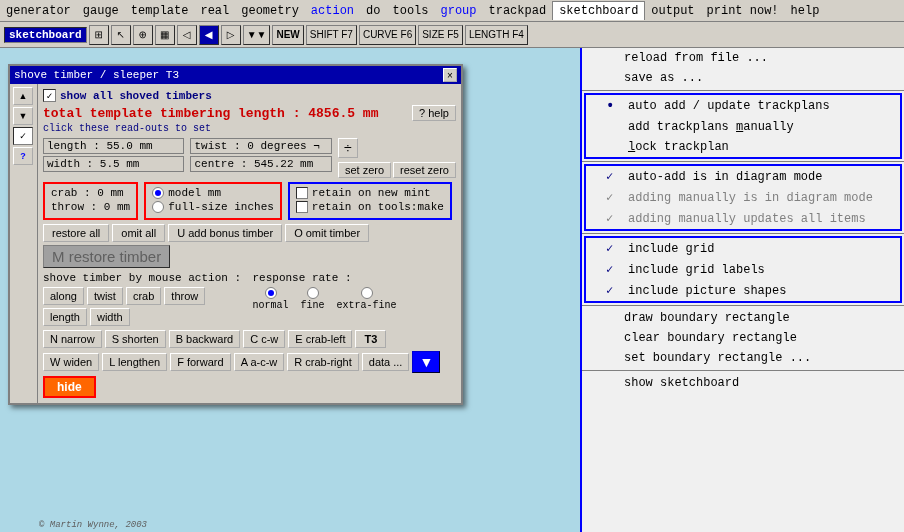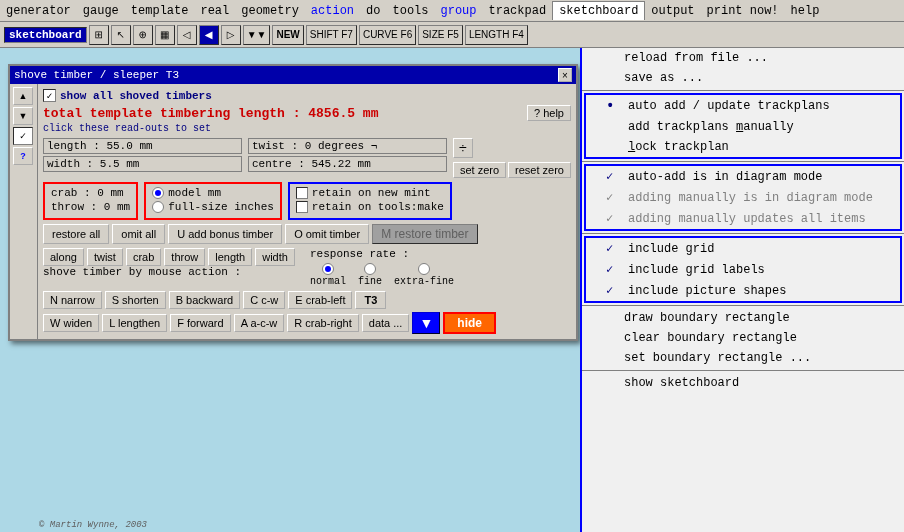--- a/index.html
+++ b/index.html
@@ -18,31 +18,31 @@
     
     .main-area { display: flex; height: calc(532px - 48px); }
 
     
     .left-panel { width: 580px; background: #add8e6; position: relative; overflow: hidden; }
 
     
     .right-panel { flex: 1; background: #f0f0f0; border-left: 2px solid #0000ff; position: relative; }
 
     
-    .dialog { position: absolute; top: 16px; left: 8px; width: 570px; background: #d4d0c8; border: 2px solid #808080; box-shadow: 3px 3px 5px rgba(0,0,0,0.5); }
+    .dialog { position: absolute; top: 16px; left: 8px; width: 455px; background: #d4d0c8; border: 2px solid #808080; box-shadow: 3px 3px 5px rgba(0,0,0,0.5); }
     .dialog-title { background: #0000aa; color: #fff; padding: 2px 4px; font-size: 11px; display: flex; justify-content: space-between; align-items: center; }
     .dialog-close { background: #d4d0c8; color: #000; border: 1px outset #fff; width: 14px; height: 14px; font-size: 10px; cursor: pointer; display: flex; align-items: center; justify-content: center; }
     .side-btn { width: 20px; height: 18px; background: #d4d0c8; border: 1px outset #fff; font-size: 9px; cursor: pointer; display: flex; align-items: center; justify-content: center; }
     .checkbox { width: 13px; height: 13px; border: 1px inset #808080; background: #fff; display: flex; align-items: center; justify-content: center; font-size: 10px; }
     .small-btn { background: #d4d0c8; border: 1px outset #fff; padding: 1px 6px; font-size: 11px; cursor: pointer; }
     .radio-row { display: flex; align-items: center; gap: 4px; margin-bottom: 2px; }
     .radio-dot { width: 12px; height: 12px; border-radius: 50%; border: 1px solid #808080; background: #fff; display: flex; align-items: center; justify-content: center; }
     .radio-dot.selected::after { content: ''; width: 6px; height: 6px; border-radius: 50%; background: #0000ff; display: block; }
     .action-btn { background: #d4d0c8; border: 1px outset #fff; padding: 2px 8px; font-size: 11px; cursor: pointer; }
-    .action-btn-gray { background: #a0a0a0; border: 1px outset #808080; padding: 2px 8px; font-size: 12px; cursor: pointer; color: #606060; }
+    .action-btn-gray { background: #a0a0a0; border: 1px outset #808080; padding: 2px 8px; font-size: 15px; cursor: pointer; color: #606060; }
     .shove-action-btn { background: #d4d0c8; border: 1px outset #fff; padding: 2px 6px; font-size: 11px; cursor: pointer; }
     .yellow-btn { background: #d4d0c8; border: 1px outset #fff; padding: 2px 6px; font-size: 11px; cursor: pointer; }
     .t3-btn { background: #d4d0c8; border: 1px outset #fff; padding: 2px 8px; font-size: 11px; cursor: pointer; font-weight: bold; }
     .down-btn { background: #0000ff; color: #fff; border: 1px outset #000080; padding: 2px 6px; font-size: 14px; cursor: pointer; }
     .hide-btn { background: #ff6600; color: #fff; border: 2px solid #ff0000; padding: 2px 12px; font-size: 12px; font-weight: bold; cursor: pointer; }
 
     .copyright { position: absolute; bottom: 2px; left: 39px; font-size: 9px; color: #606060; font-style: italic; }
 
     
     .dropdown-menu { background: #f0f0f0; padding: 0; }
@@ -174,29 +174,29 @@
           <div style="display:flex; gap:3px; margin-bottom:4px; flex-wrap:wrap;">
             <button class="action-btn">restore all</button>
             <button class="action-btn">omit  all</button>
             <button class="action-btn">U  add bonus timber</button>
             <button class="action-btn">O  omit  timber</button>
             <button class="action-btn-gray">M  restore timber</button>
           </div>
 
           <div style="display:flex; gap:6px; margin-bottom:4px; align-items:flex-start;">
             <div style="flex:1;">
+              <div style="font-size:11px; margin-bottom:3px;">shove timber by mouse action :</div>
               <div style="display:flex; gap:3px; flex-wrap:wrap;">
                 <button class="shove-action-btn">along</button>
                 <button class="shove-action-btn">twist</button>
                 <button class="shove-action-btn">crab</button>
                 <button class="shove-action-btn">throw</button>
                 <button class="shove-action-btn">length</button>
                 <button class="shove-action-btn">width</button>
               </div>
-              <div style="font-size:11px; margin-bottom:3px;">shove timber by mouse action :</div>
             </div>
             <div style="flex:1;">
               <div style="font-size:11px; margin-bottom:3px;">response rate :</div>
               <div style="display:flex; gap:12px; align-items:center;">
                 <div style="display:flex; flex-direction:column; align-items:center; gap:1px;">
                   <div class="radio-dot selected"></div>
                   <span style="font-size:10px;">normal</span>
                 </div>
                 <div style="display:flex; flex-direction:column; align-items:center; gap:1px;">
                   <div class="radio-dot"></div>

